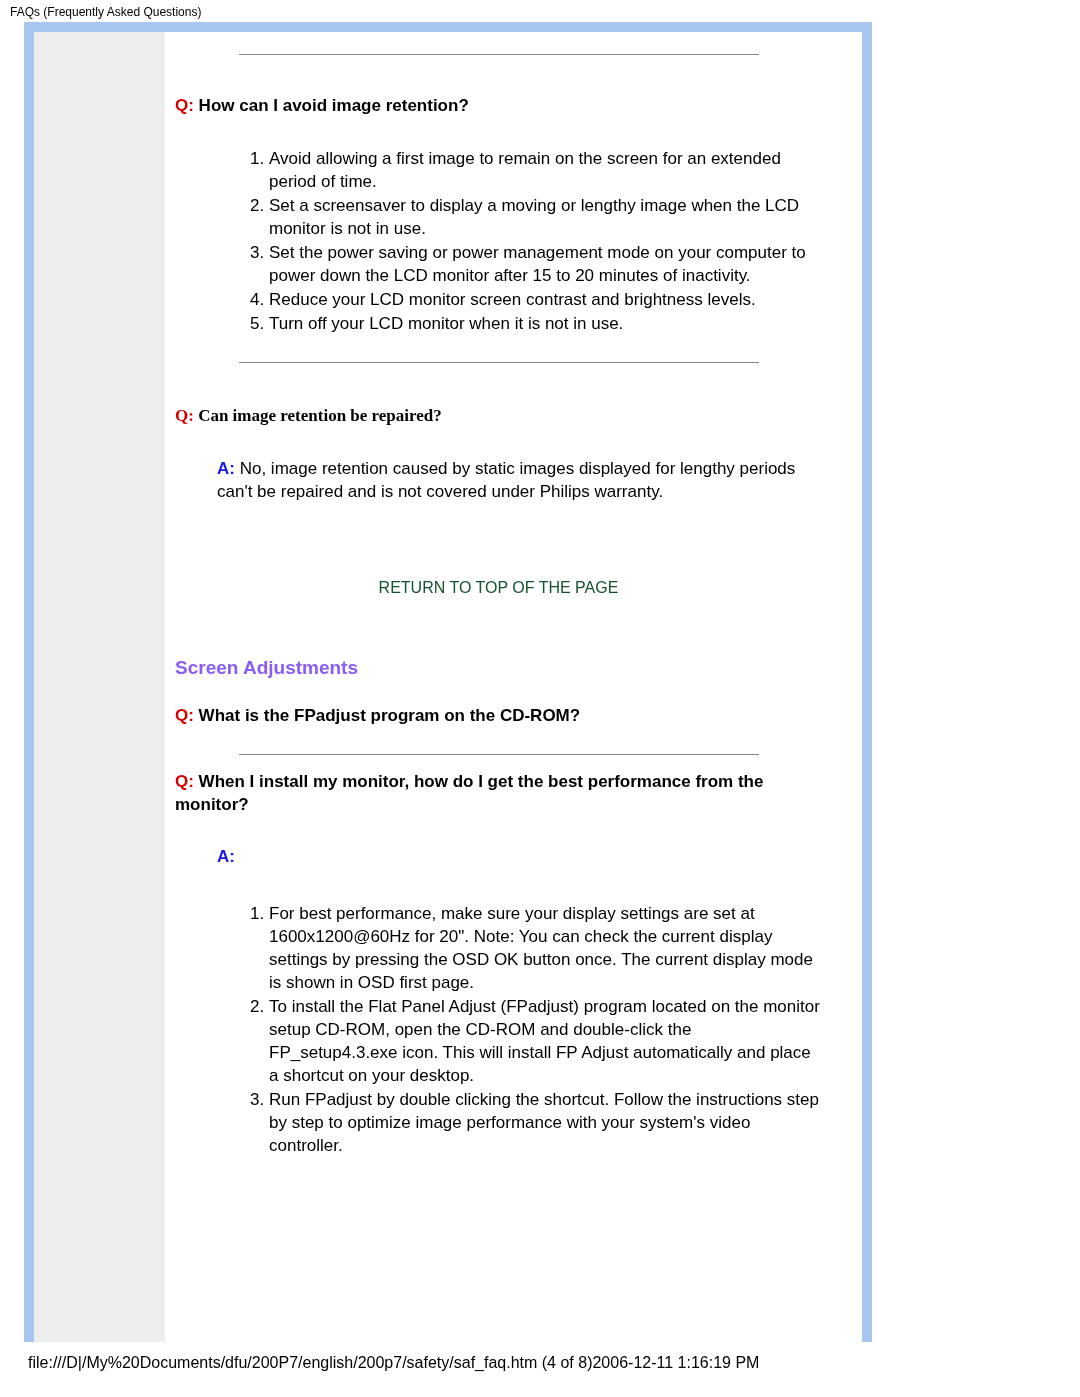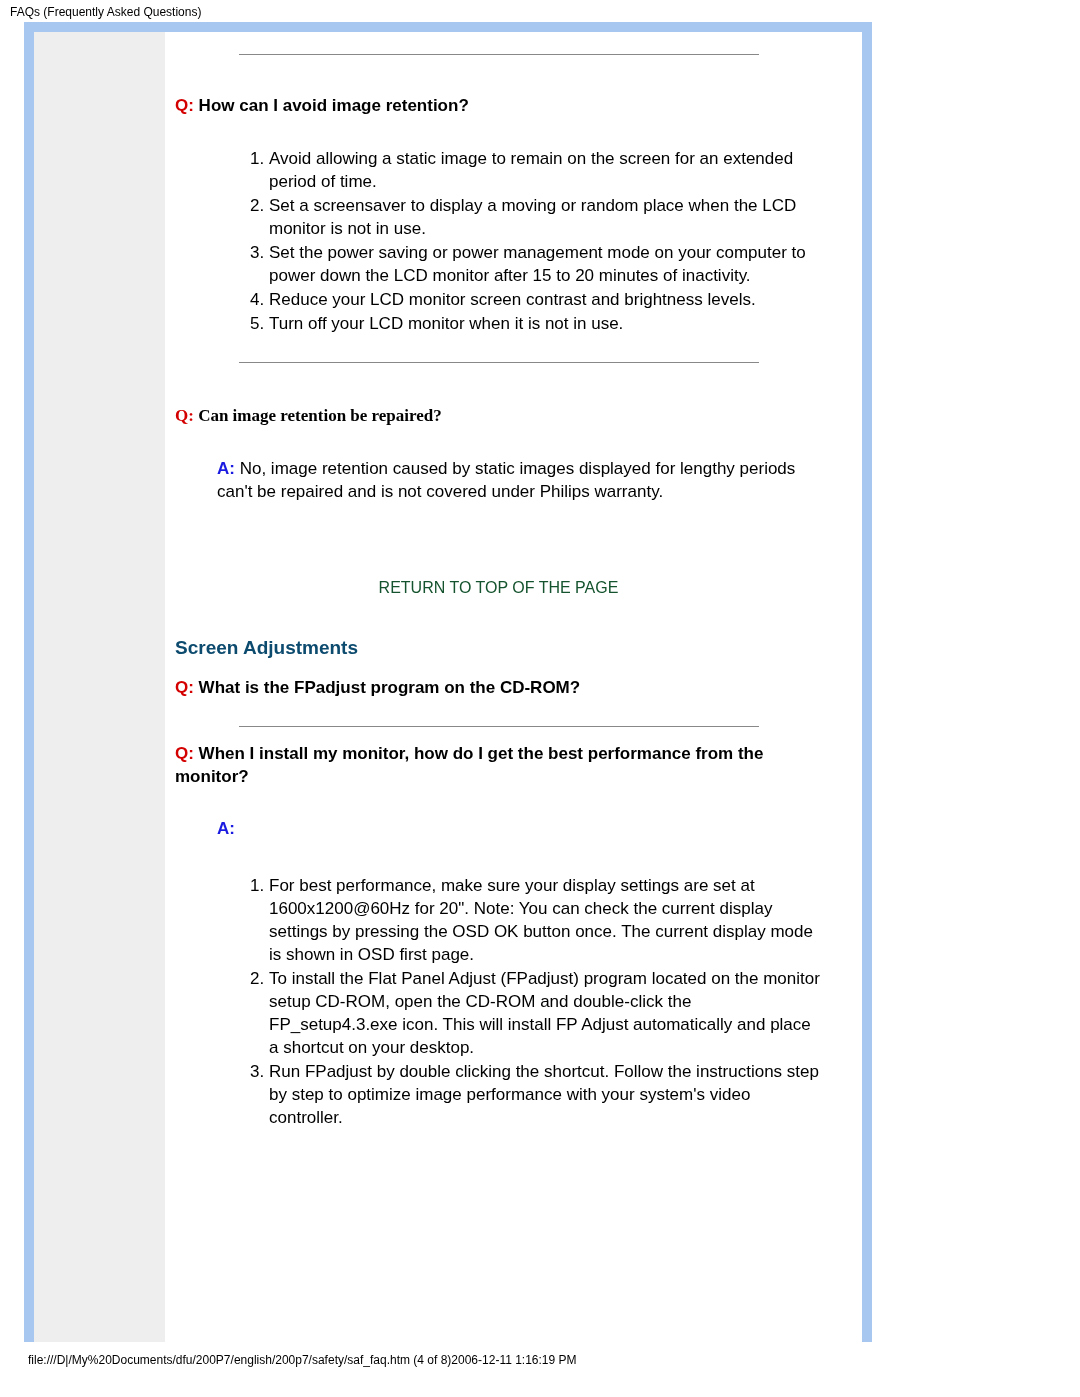--- a/index.html
+++ b/index.html
@@ -68,33 +68,33 @@
   ol.rec li { margin-bottom: 1px; }
   .return-link {
     display: block;
     text-align: center;
     color: #14532d;
     margin: 74px 0 0 0;
     font-size: 16px;
     text-decoration: none;
   }
   .section-head {
-    color: #0c4a6e;
+    color: #8b5cf6;
     font-weight: bold;
     font-size: 19px;
-    margin-top: 36px;
+    margin-top: 56px;
   }
   hr.mid {
     border: none;
     border-top: 1.5px solid #888;
     margin: 26px auto 0 auto;
     width: 520px;
   }
   .footer-status {
-    font-size: 12px;
+    font-size: 16px;
     padding: 10px 12px 0 28px;
     color: #000;
   }
   .a-only {
     margin: 30px 0 0 42px;
     color: #1a1ae0;
     font-weight: bold;
   }
   .tight-top { margin-top: 42px; font-family: Liberation Serif, serif; }
 </style>
@@ -109,41 +109,41 @@
     <div class="inner-frame">
       <div class="left-gutter"></div>
       <div class="content">
 
         <hr class="sep">
 
         <div class="q-line">
           <span class="q-prefix">Q:</span><span> How can I avoid image retention?</span>
         </div>
         <ol class="rec">
-          <li>Avoid allowing a static image to remain on the screen for an extended period of time.</li>
-          <li>Set a screensaver to display a moving or random place when the LCD monitor is not in use.</li>
+          <li>Avoid allowing a first image to remain on the screen for an extended period of time.</li>
+          <li>Set a screensaver to display a moving or lengthy image when the LCD monitor is not in use.</li>
           <li>Set the power saving or power management mode on your computer to power down the LCD monitor after 15 to 20 minutes of inactivity.</li>
           <li>Reduce your LCD monitor screen contrast and brightness levels.</li>
           <li>Turn off your LCD monitor when it is not in use.</li>
         </ol>
 
         <hr class="mid">
 
         <div class="q-line tight-top">
           <span class="q-prefix">Q:</span><span> Can image retention be repaired?</span>
         </div>
         <div class="a-block">
           <span class="a-prefix">A:</span><span> No, image retention caused by static images displayed for lengthy periods can't be repaired and is not covered under Philips warranty.</span>
         </div>
 
         <a href="#" class="return-link">RETURN TO TOP OF THE PAGE</a>
 
         <div class="section-head">Screen Adjustments</div>
 
-        <div class="q-line" style="margin-top:16px;">
+        <div class="q-line" style="margin-top:24px;">
           <span class="q-prefix">Q:</span><span> What is the FPadjust program on the CD-ROM?</span>
         </div>
 
         <hr class="mid">
 
         <div class="q-line" style="margin-top:16px;">
           <span class="q-prefix">Q:</span><span> When I install my monitor, how do I get the best performance from the monitor?</span>
         </div>
         <div class="a-only">A:</div>
         <ol class="rec" style="margin-top:34px;">

